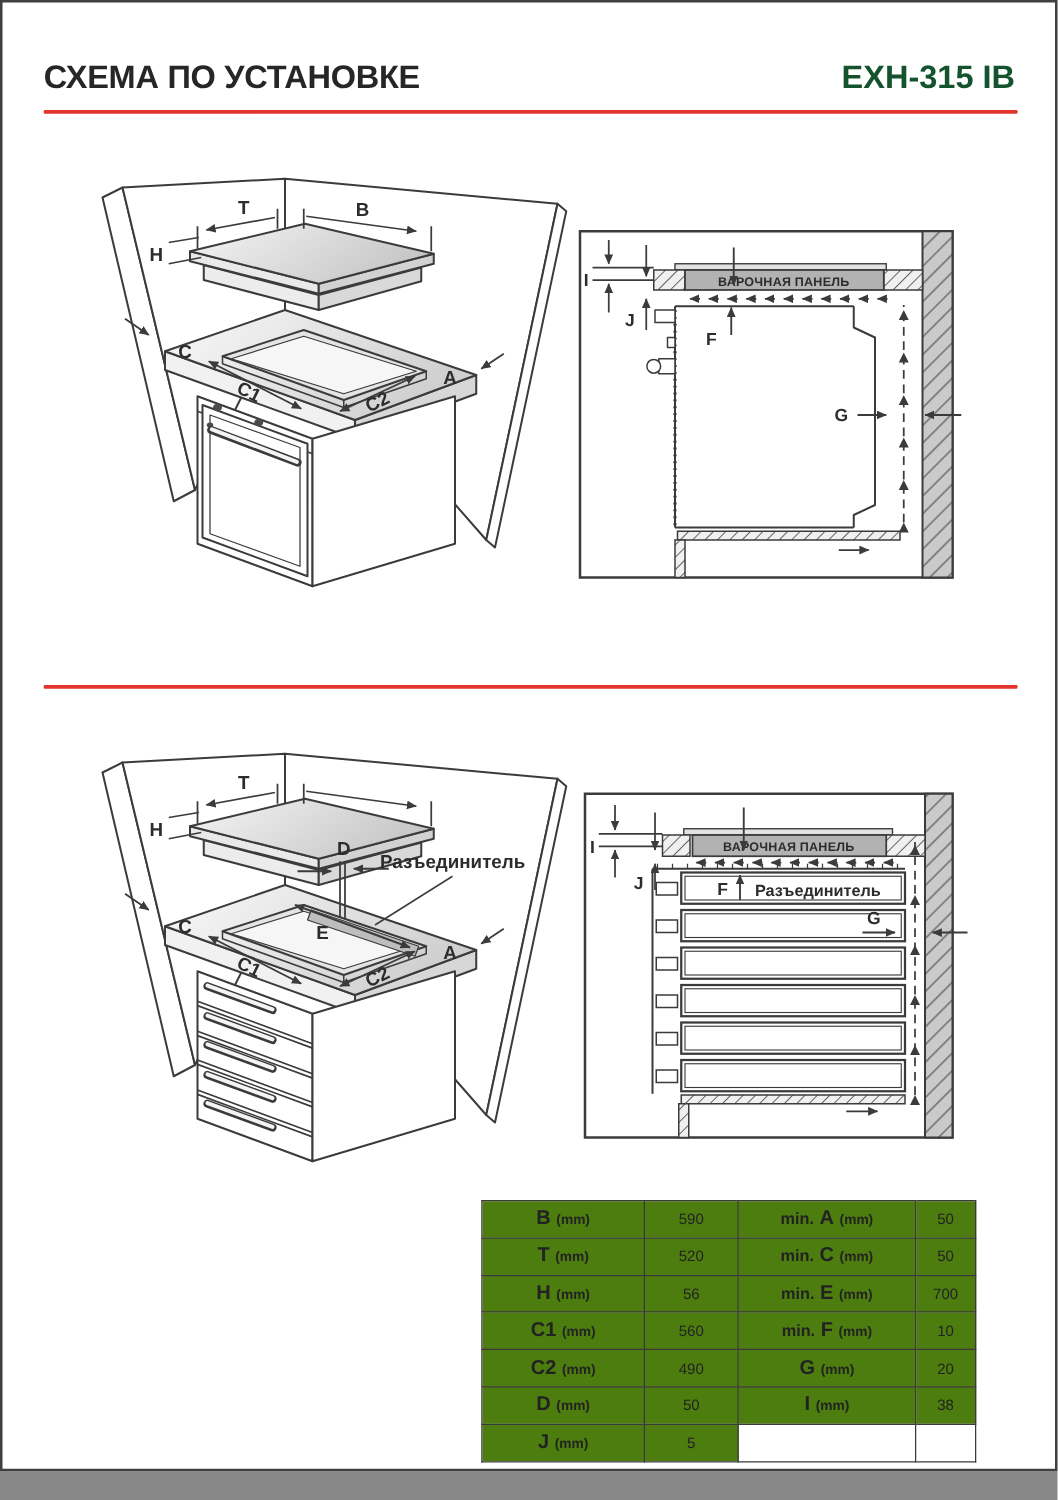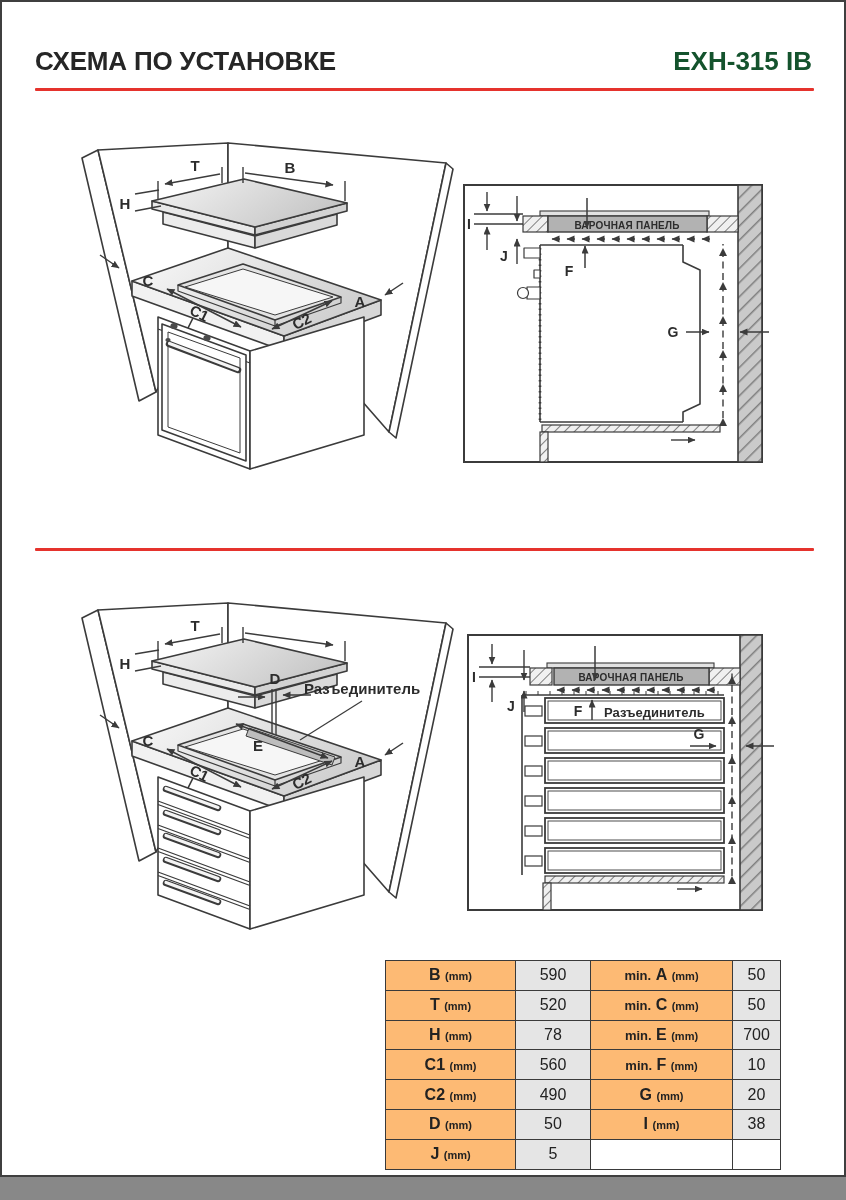--- a/index.html
+++ b/index.html
@@ -11,22 +11,22 @@
   .rule1{top:86px;} .rule2{top:546px;}
   svg text{fill:#2c2c2c;font-family:"Liberation Sans",sans-serif;}
   .dim{font-size:15px;font-weight:bold;}
   .dimS{font-size:14px;font-weight:bold;}
   .panelTxt{font-size:10px;font-weight:bold;letter-spacing:0.2px;}
   .razTxt{font-size:13px;font-weight:bold;}
   .razTxtIso{font-size:15px;font-weight:bold;}
   .dtable{position:absolute;left:383px;top:958px;width:395px;border-collapse:collapse;table-layout:fixed;}
   .dtable td{border:1.5px solid #3a3a3a;height:28.8px;text-align:center;vertical-align:middle;
              color:#222;padding:0;white-space:nowrap;}
-  .dtable td.lbl{background:#fdba74;}
-  .dtable td.val{background:#e5e5e5;font-size:16px;}
+  .dtable td.lbl{background:#4d7c0f;}
+  .dtable td.val{background:#4d7c0f;font-size:12px;}
   .dtable .big{font-size:16px;font-weight:bold;}
   .dtable .pre{font-size:13px;font-weight:bold;text-align:right;}
   .dtable .unit{font-size:11px;font-weight:bold;}
   .c0{width:130px;} .c1{width:75px;} .c2{width:142px;} .c3{width:48px;}
 </style>
 </head>
 <body>
 
 <div class="page">
 
@@ -380,21 +380,21 @@
         <td class="val">50</td>
       </tr>
       <tr>
         <td class="lbl"><span class="big">T</span> <span class="unit">(mm)</span></td>
         <td class="val">520</td>
         <td class="lbl"><span class="pre">min.</span> <span class="big">C</span> <span class="unit">(mm)</span></td>
         <td class="val">50</td>
       </tr>
       <tr>
         <td class="lbl"><span class="big">H</span> <span class="unit">(mm)</span></td>
-        <td class="val">78</td>
+        <td class="val">56</td>
         <td class="lbl"><span class="pre">min.</span> <span class="big">E</span> <span class="unit">(mm)</span></td>
         <td class="val">700</td>
       </tr>
       <tr>
         <td class="lbl"><span class="big">C1</span> <span class="unit">(mm)</span></td>
         <td class="val">560</td>
         <td class="lbl"><span class="pre">min.</span> <span class="big">F</span> <span class="unit">(mm)</span></td>
         <td class="val">10</td>
       </tr>
       <tr>

